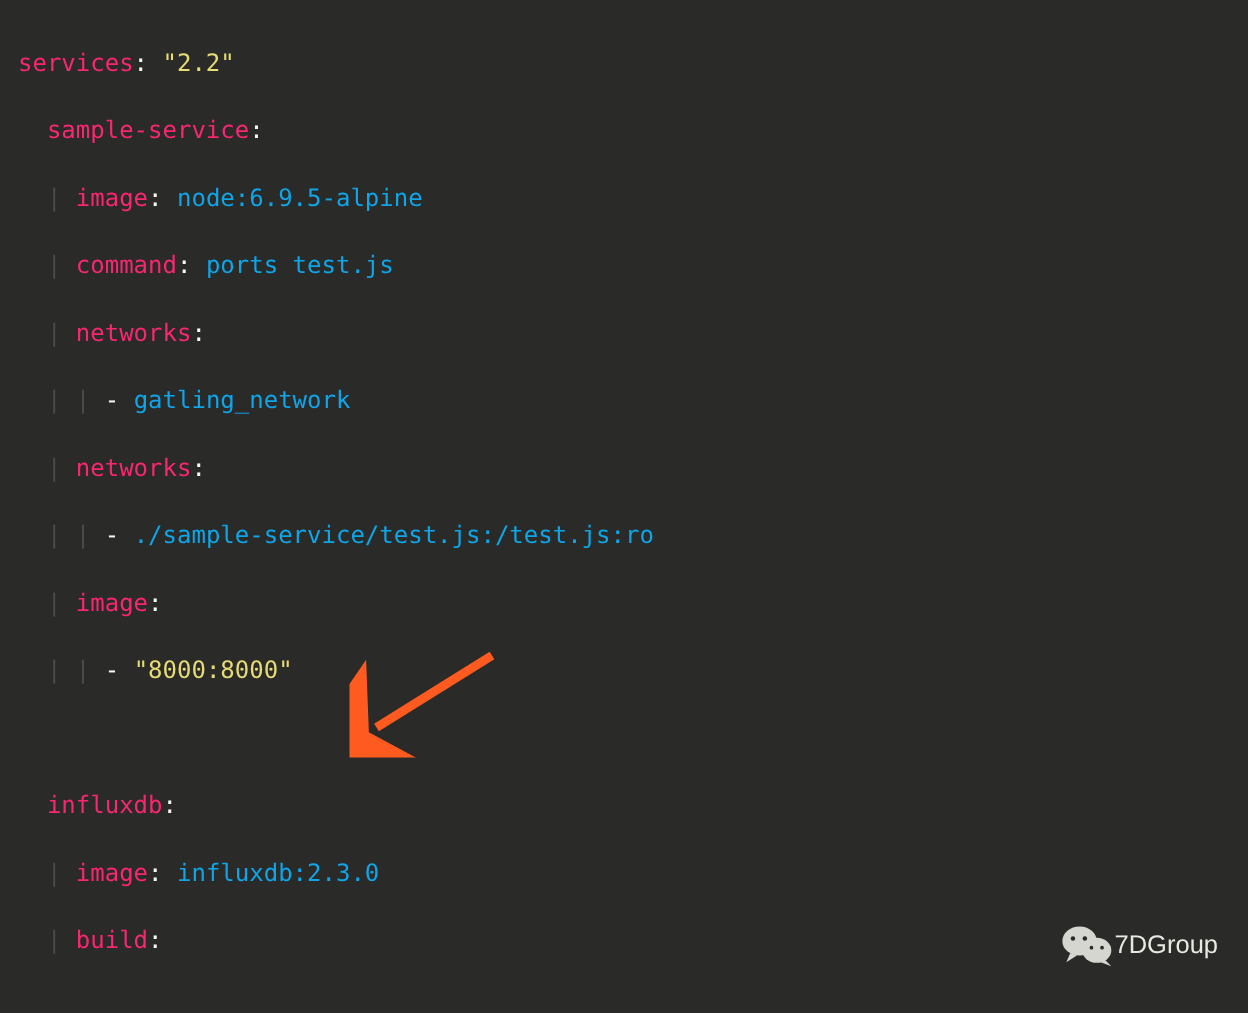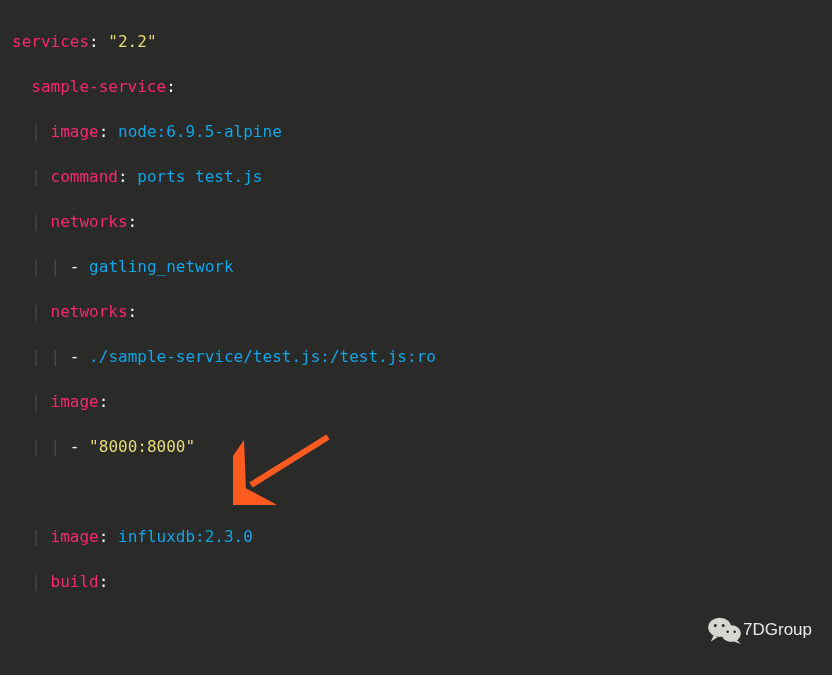--- a/index.html
+++ b/index.html
@@ -67,20 +67,21 @@
 <span class="line">  <span class="k">sample-service</span><span class="p">:</span></span>
 <span class="line">  <span class="guide">|</span> <span class="k">image</span><span class="p">:</span> <span class="v">node:6.9.5-alpine</span></span>
 <span class="line">  <span class="guide">|</span> <span class="k">command</span><span class="p">:</span> <span class="v">ports test.js</span></span>
 <span class="line">  <span class="guide">|</span> <span class="k">networks</span><span class="p">:</span></span>
 <span class="line">  <span class="guide">|</span> <span class="guide">|</span> <span class="p">-</span> <span class="v">gatling_network</span></span>
 <span class="line">  <span class="guide">|</span> <span class="k">networks</span><span class="p">:</span></span>
 <span class="line">  <span class="guide">|</span> <span class="guide">|</span> <span class="p">-</span> <span class="v">./sample-service/test.js:/test.js:ro</span></span>
 <span class="line">  <span class="guide">|</span> <span class="k">image</span><span class="p">:</span></span>
 <span class="line">  <span class="guide">|</span> <span class="guide">|</span> <span class="p">-</span> <span class="s">"8000:8000"</span></span>
 <span class="line"> </span>
+<span class="line">  <span class="k">influxdb</span><span class="p">:</span></span>
 <span class="line">  <span class="guide">|</span> <span class="k">image</span><span class="p">:</span> <span class="v">influxdb:2.3.0</span></span>
 <span class="line">  <span class="guide">|</span> <span class="k">build</span><span class="p">:</span></span>
 
 
 
 
 
 
 
 

